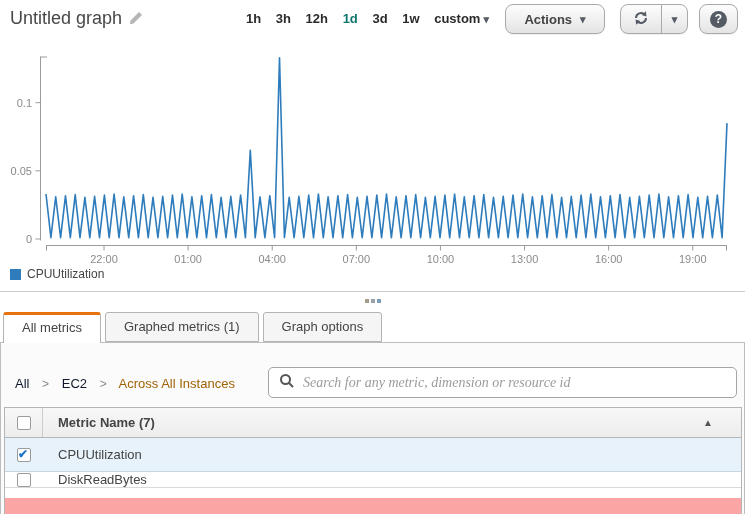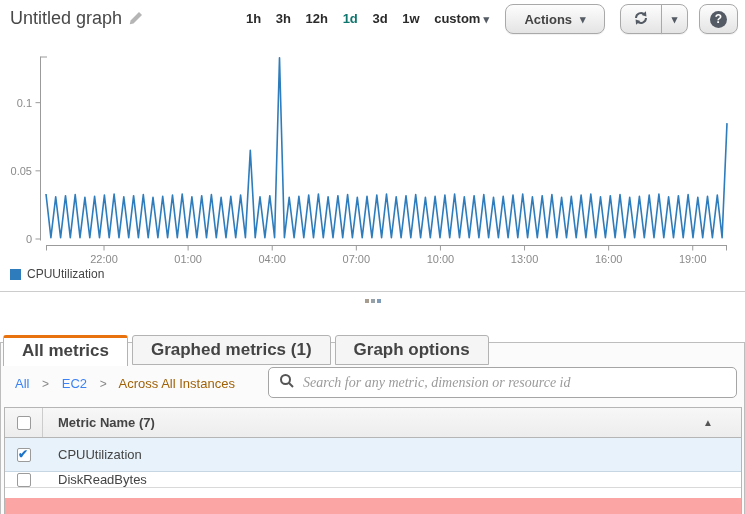--- a/index.html
+++ b/index.html
@@ -43,27 +43,27 @@
   .splitter-line { position:absolute; top:291px; left:0; width:745px; border-top:1px solid #ccc; }
   .splitter-handle { position:absolute; top:299px; left:50%; transform:translateX(-50%); display:flex; cursor:row-resize; }
   .splitter-handle i { width:4px; height:4px; margin:0 1px; display:block; }
   .splitter-handle i:nth-child(1){ background:#a79d8f; }
   .splitter-handle i:nth-child(2){ background:#97a1a8; }
   .splitter-handle i:nth-child(3){ background:#7e9cb8; }
   
   .tabs { position:absolute; top:312px; left:3px; display:flex; align-items:flex-start; z-index:3; }
   .tab { height:30px; line-height:28px; padding:0 18px; margin-right:4px;
     border:1px solid #b3b3b3; border-radius:3px 3px 0 0;
-    background:#f5f5f5; font-weight:bold; font-size:17px; color:#444; cursor:pointer;margin-top:23px; }
+    background:#f5f5f5; font-weight:normal; font-size:13px; color:#444; cursor:pointer; }
   .tab.active { height:31px; background:#fff; border-top:3px solid #e8720d; border-bottom:none; line-height:26px; }
   
   .panel { position:absolute; top:342px; left:0; width:745px; height:172px;
     border:1px solid #bdbdbd; border-bottom:none; background:#fbfbfb; }
   .breadcrumbs { position:absolute; left:14px; top:25px; height:31px; line-height:31px; font-size:13px; white-space:nowrap; }
-  .crumb-link { color:#3b82f6; cursor:pointer; }
+  .crumb-link { color:#0f172a; cursor:pointer; }
   .crumb-sep { color:#888; margin:0 9px; font-size:12px; }
   .crumb-current { color:#a16207; }
   .searchbox { position:absolute; left:267px; top:24px; width:469px; height:31px;
     border:1px solid #a5a5a5; border-radius:5px; background:#fff;
     display:flex; align-items:center; padding-left:10px; }
   .searchbox input { border:none; outline:none; flex:1; font-size:14px; padding-left:8px;
     font-family:Liberation Serif, serif; color:#4d7c0f; background:transparent; }
   .searchbox input::placeholder { color:#9b9b9b; font-style:italic; }
   
   .mtable { position:absolute; left:3px; top:64px; width:738px; height:108px;

